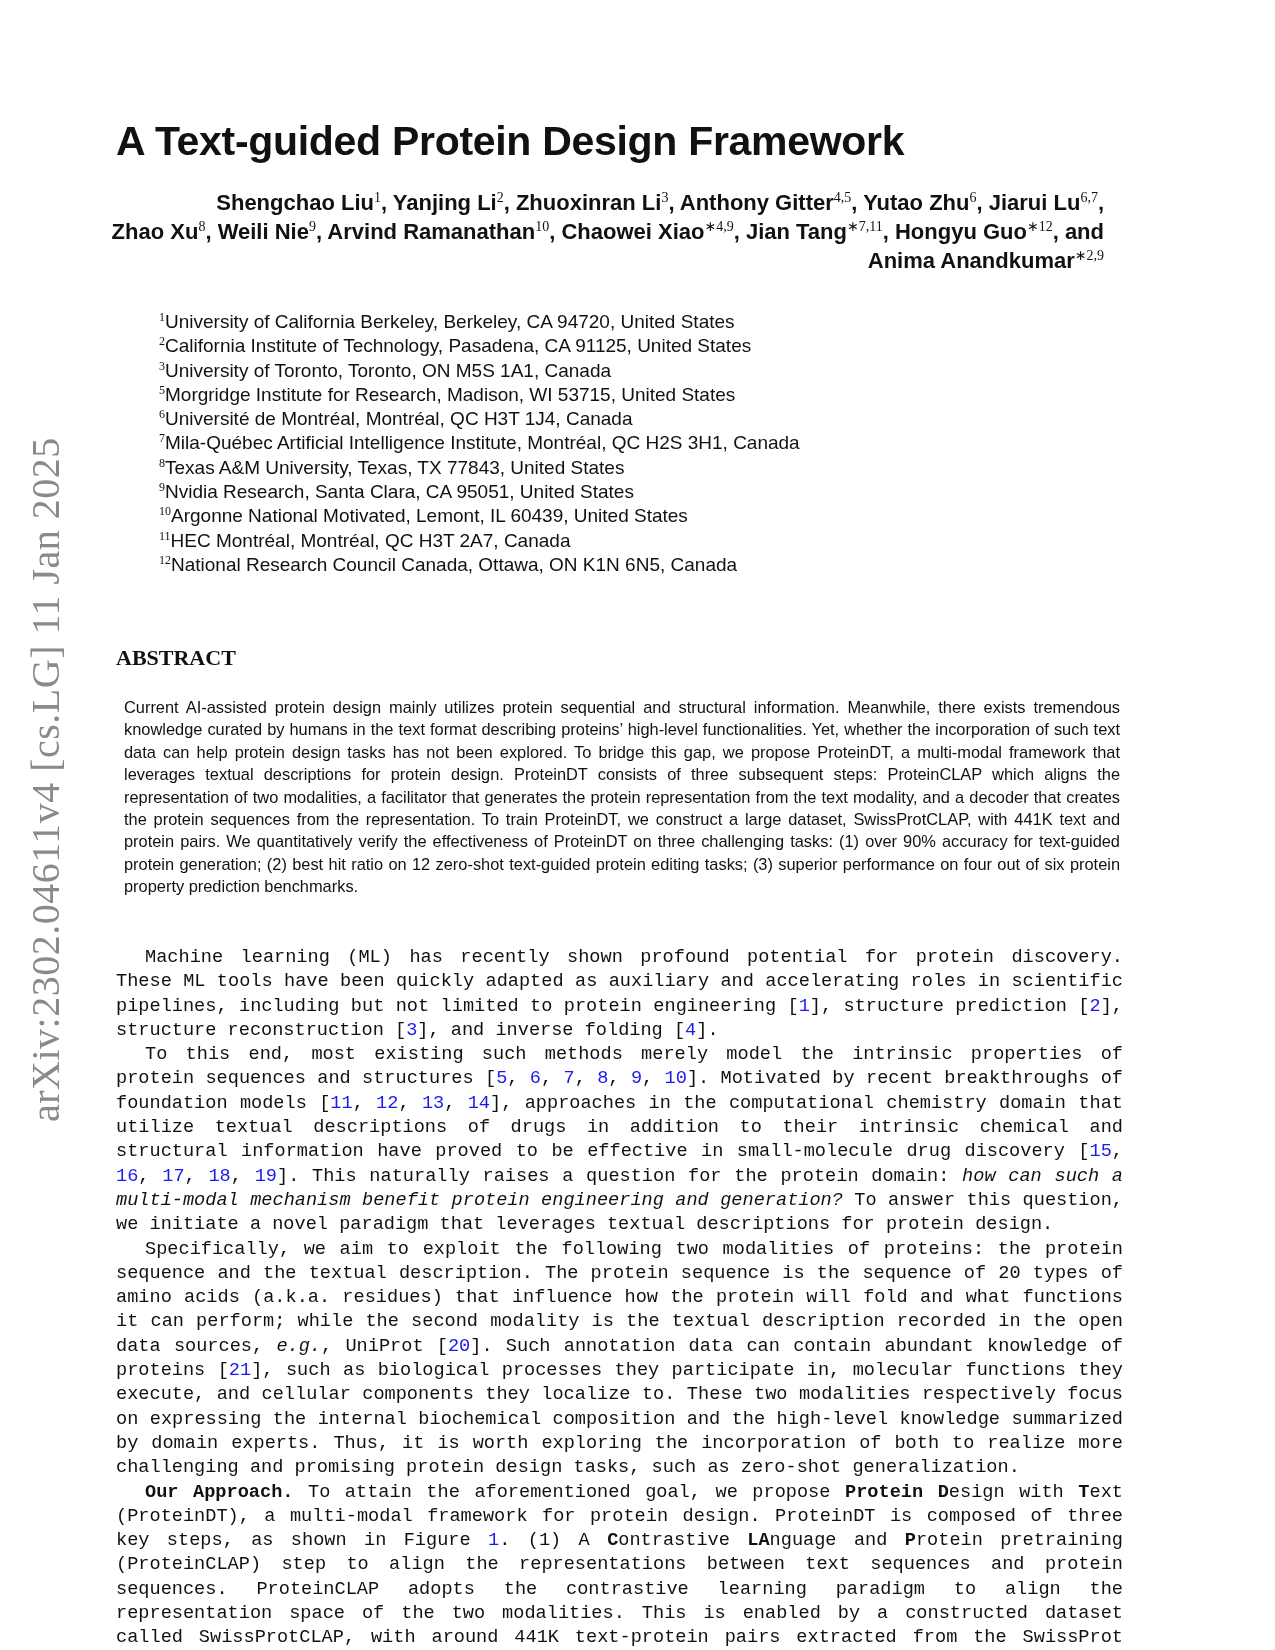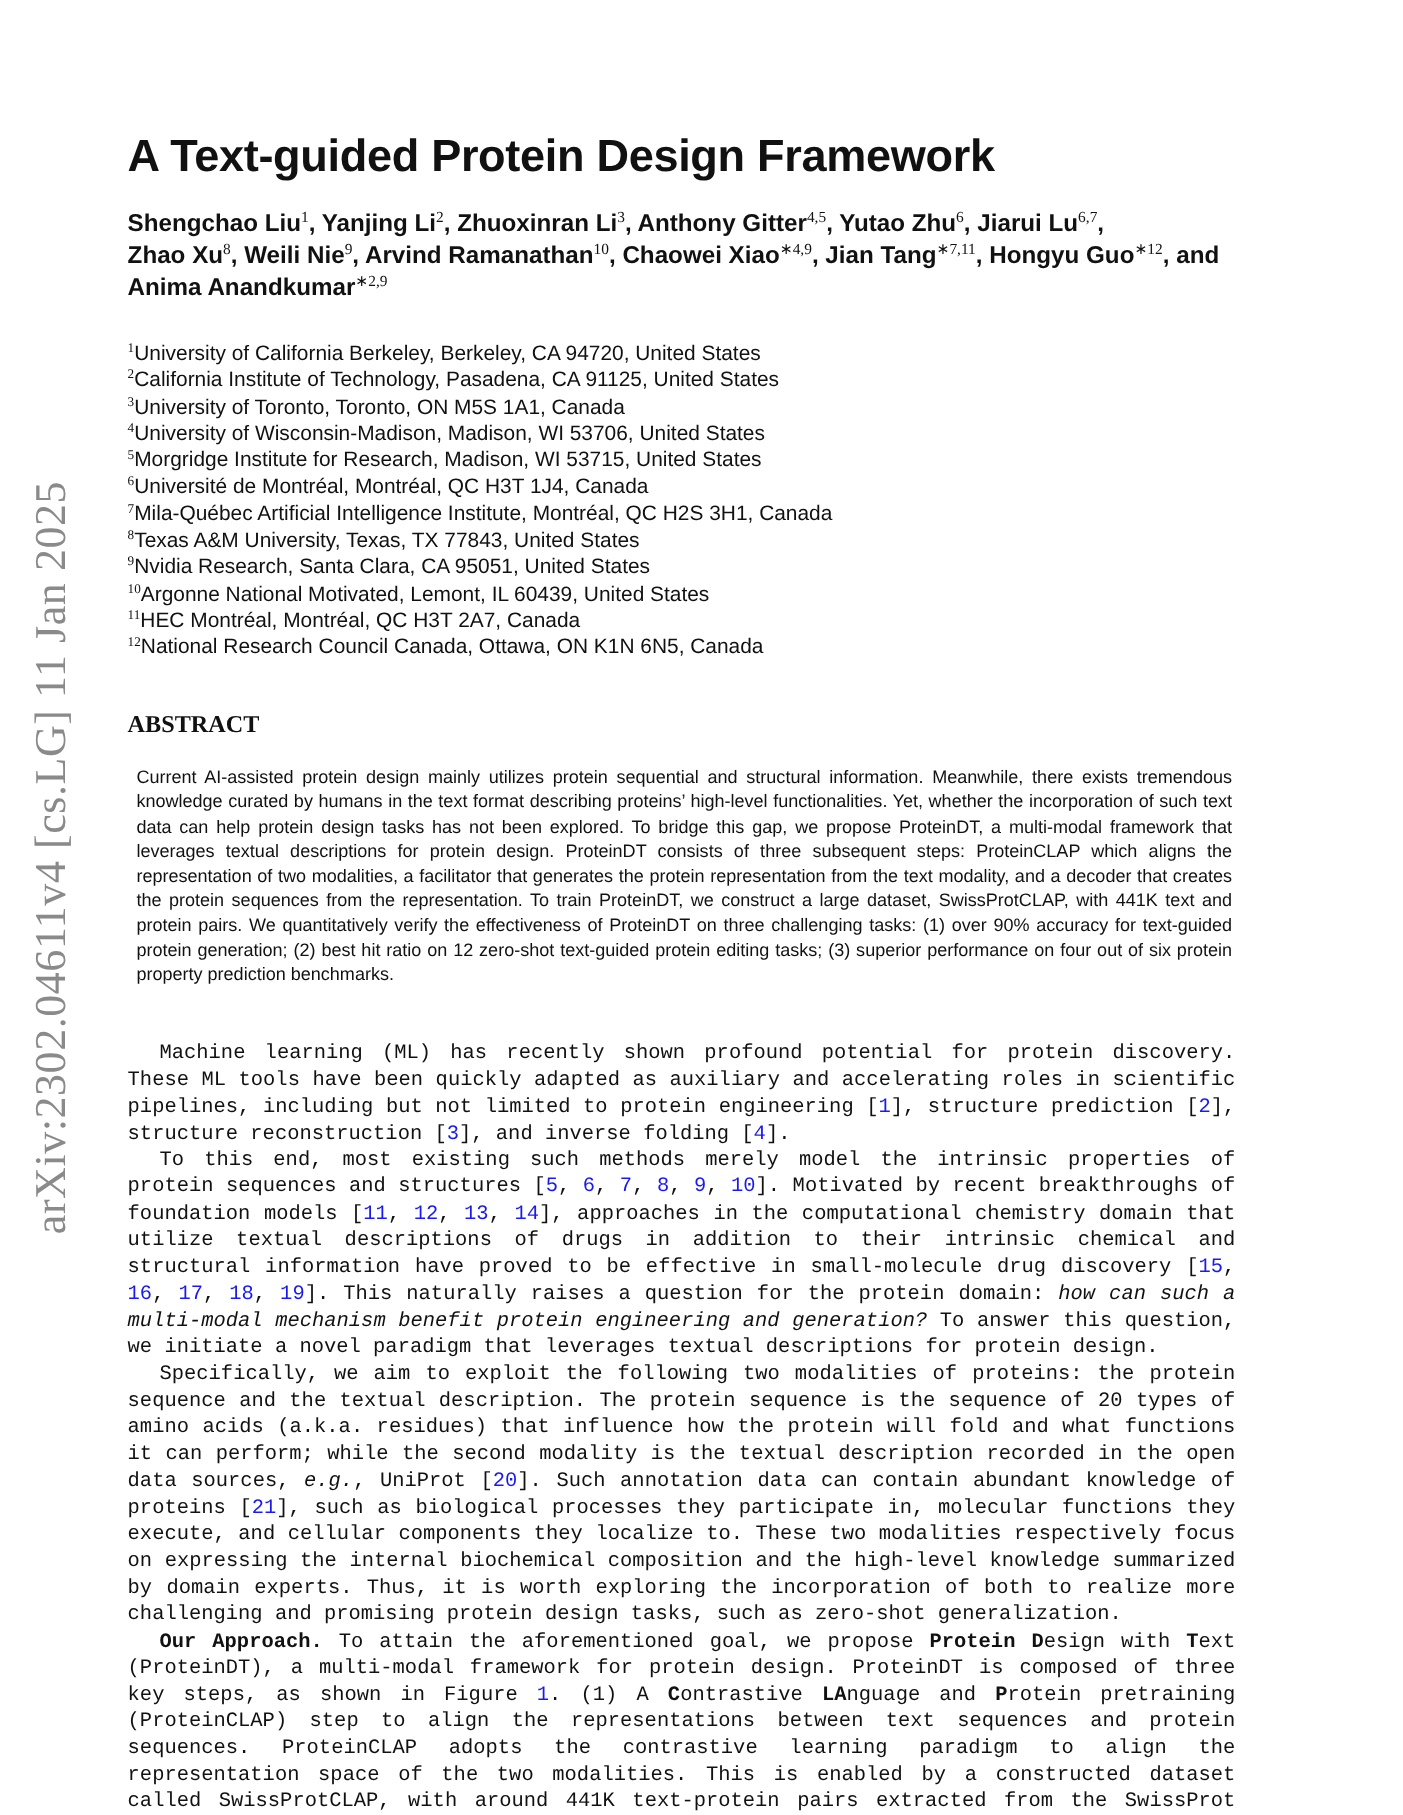--- a/index.html
+++ b/index.html
@@ -10,30 +10,30 @@
     width: 700px; white-space: nowrap;
     font-family: "Liberation Serif", serif; font-size: 40px; color: #8a8a8a;
     letter-spacing: 0.5px;
   }
   .title {
     position: absolute; left: 116px; top: 118px;
     font-family: "Liberation Sans", sans-serif; font-weight: bold;
     font-size: 41px; margin: 0; letter-spacing: -0.3px; text-align: right;
   }
   .authors {
-    position: absolute; left: 116px; top: 188px; width: 1000px;
+    position: absolute; left: 104px; top: 188px; width: 1000px;
     font-family: "Liberation Sans", sans-serif; font-weight: bold;
-    font-size: 22px; line-height: 29px;
+    font-size: 22px; line-height: 29px; text-align: right;
   }
   .authors sup, .affils sup { font-family: "Liberation Serif", serif; font-weight: normal; font-size: 14px; vertical-align: 8px; line-height: 0; }
   .affils {
     position: absolute; left: 116px; top: 310px; width: 900px;
     font-family: "Liberation Sans", sans-serif; font-size: 19px; line-height: 24.3px;
   }
-  .affil-line { display: block; }
+  .affil-line { display: block; margin-left: 43px; }
   .affils sup { font-size: 12px; vertical-align: 7px; }
   .abstract-heading {
     position: absolute; left: 116px; top: 645px; margin: 0;
     font-family: Liberation Serif, serif; font-weight: bold; font-size: 22px;
   }
   .abstract-body {
     position: absolute; left: 124px; top: 696px; width: 996px;
     font-family: "Liberation Sans", sans-serif; font-size: 16.4px; line-height: 22.4px;
     text-align: justify; margin: 0;
   }
@@ -55,21 +55,20 @@
 <h1 class="title">A Text-guided Protein Design Framework</h1>
 
 <div class="authors">
   <span><span>Shengchao Liu</span><sup>1</sup><span>, </span></span><span><span>Yanjing Li</span><sup>2</sup><span>, </span></span><span><span>Zhuoxinran Li</span><sup>3</sup><span>, </span></span><span><span>Anthony Gitter</span><sup>4,5</sup><span>, </span></span><span><span>Yutao Zhu</span><sup>6</sup><span>, </span></span><span><span>Jiarui Lu</span><sup>6,7</sup><span>, </span></span><br><span><span>Zhao Xu</span><sup>8</sup><span>, </span></span><span><span>Weili Nie</span><sup>9</sup><span>, </span></span><span><span>Arvind Ramanathan</span><sup>10</sup><span>, </span></span><span><span>Chaowei Xiao</span><sup>∗4,9</sup><span>, </span></span><span><span>Jian Tang</span><sup>∗7,11</sup><span>, </span></span><span><span>Hongyu Guo</span><sup>∗12</sup><span>, and </span></span><span><span>Anima Anandkumar</span><sup>∗2,9</sup><span></span></span>
 </div>
 
 <div class="affils">
   <span class="affil-line"><sup>1</sup><span>University of California Berkeley, Berkeley, CA 94720, United States</span></span>
   <span class="affil-line"><sup>2</sup><span>California Institute of Technology, Pasadena, CA 91125, United States</span></span>
   <span class="affil-line"><sup>3</sup><span>University of Toronto, Toronto, ON M5S 1A1, Canada</span></span>
-  <span class="affil-line"><sup>4</sup><span>University of Wisconsin-Madison, Madison, WI 53706, United States</span></span>
   <span class="affil-line"><sup>5</sup><span>Morgridge Institute for Research, Madison, WI 53715, United States</span></span>
   <span class="affil-line"><sup>6</sup><span>Université de Montréal, Montréal, QC H3T 1J4, Canada</span></span>
   <span class="affil-line"><sup>7</sup><span>Mila-Québec Artificial Intelligence Institute, Montréal, QC H2S 3H1, Canada</span></span>
   <span class="affil-line"><sup>8</sup><span>Texas A&amp;M University, Texas, TX 77843, United States</span></span>
   <span class="affil-line"><sup>9</sup><span>Nvidia Research, Santa Clara, CA 95051, United States</span></span>
   <span class="affil-line"><sup>10</sup><span>Argonne National Motivated, Lemont, IL 60439, United States</span></span>
   <span class="affil-line"><sup>11</sup><span>HEC Montréal, Montréal, QC H3T 2A7, Canada</span></span>
   <span class="affil-line"><sup>12</sup><span>National Research Council Canada, Ottawa, ON K1N 6N5, Canada</span></span>
 </div>
 

